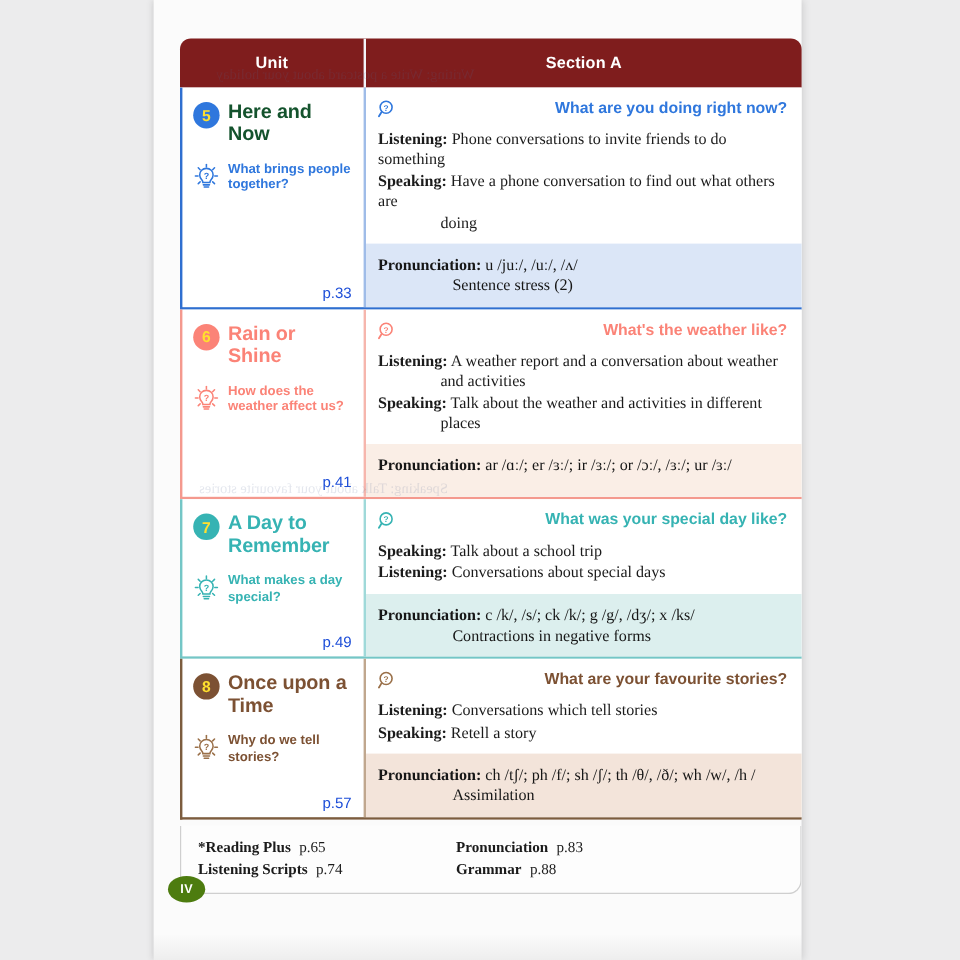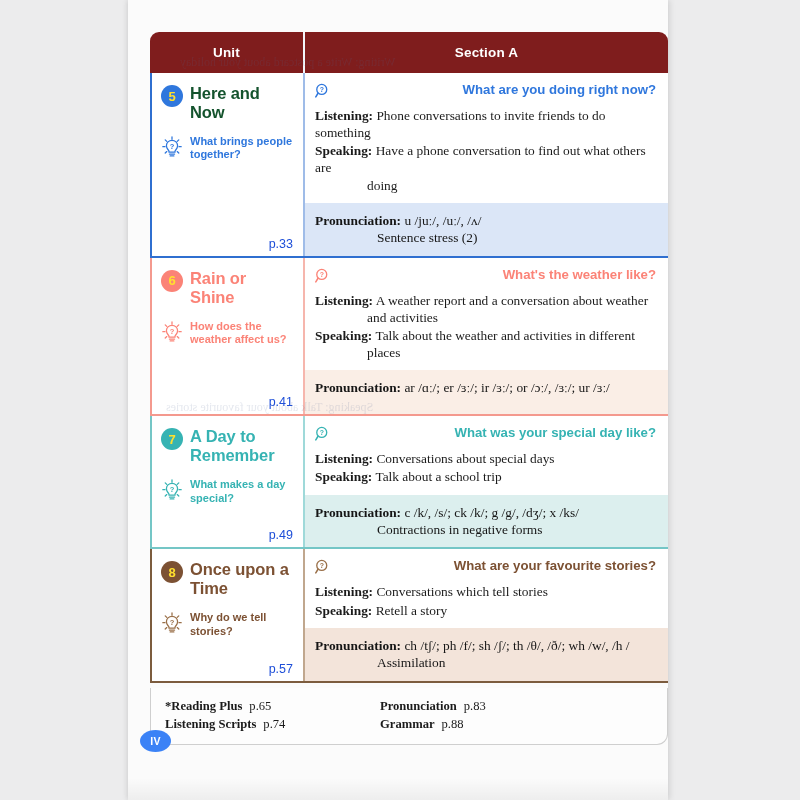--- a/index.html
+++ b/index.html
@@ -183,21 +183,21 @@
   .fcol-1 { width: 215px; }
   .fline b { font-weight: bold; }
   .fline .pg { padding-left: 7px; }
 
   
   .folio {
     position: absolute;
     left: 12px; bottom: 48px;
     width: 31px; height: 22px;
     border-radius: 50%;
-    background: #3b82f6;
+    background: #4d7c0f;
     color: #fff;
     font-size: 10.5px;
     font-weight: bold;
     display: flex; align-items: center; justify-content: center;
     letter-spacing: .4px;
   }
 
   
   .ghost {
     position: absolute;
@@ -384,26 +384,26 @@
               <span class="magnifier">
                 <svg viewBox="0 0 18 18" width="16" height="16">
                   <circle cx="7.6" cy="7.2" r="5.6" fill="none" stroke="#36b3b3" stroke-width="1.5"></circle>
                   <line x1="3.2" y1="11.8" x2="0.9" y2="15.6" stroke="#36b3b3" stroke-width="1.7" stroke-linecap="round"></line>
                   <text x="7.6" y="10.3" font-size="7.8" font-family="Liberation Sans, sans-serif" fill="#36b3b3" text-anchor="middle" font-weight="bold">?</text>
                 </svg>
               </span>
               <span>What was your special day like?</span>
             </div>
             <div class="skill">
+              <b>Speaking:</b>
+              <span>Talk about a school trip</span>
+            </div>
+            <div class="skill">
               <b>Listening:</b>
               <span>Conversations about special days</span>
-            </div>
-            <div class="skill">
-              <b>Speaking:</b>
-              <span>Talk about a school trip</span>
             </div>
           </div>
           <div class="sec-pron p7">
             <div class="ghost" style="left:14px; top:-16px;">Speaking: Talk about your favourite stories</div>
             <div class="pron-line">
               <b>Pronunciation:</b>
               <span>c /k/, /s/; ck /k/; g /g/, /dʒ/; x /ks/</span>
               <span class="pron-sub">Contractions in negative forms</span>
             </div>
           </div>

